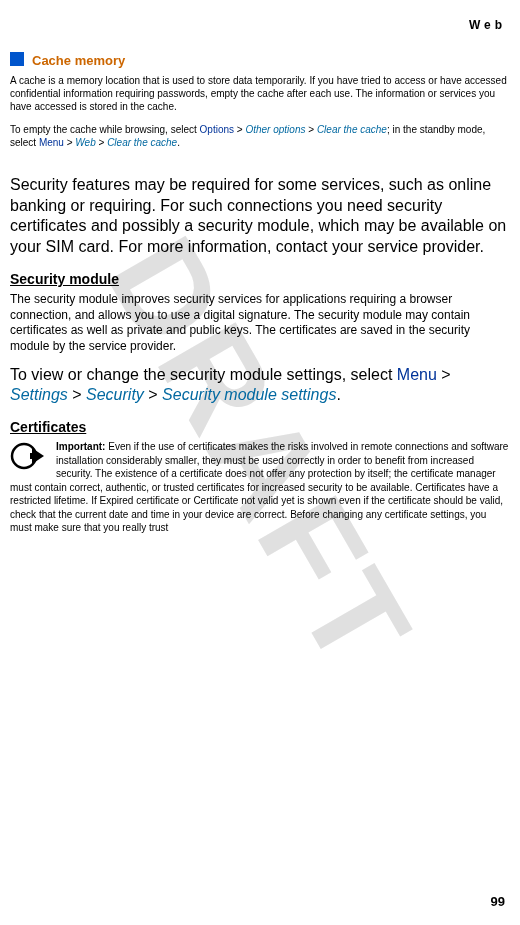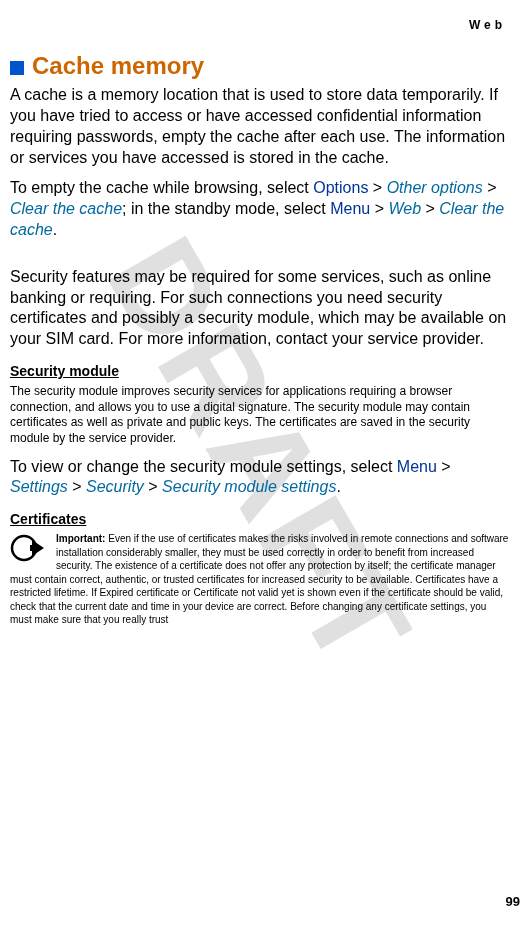--- a/index.html
+++ b/index.html
@@ -50,24 +50,24 @@
     display: inline-block;
     width: 14px;
     height: 14px;
     background: #0055cc;
     margin-right: 8px;
     vertical-align: -1px;
   }
   .section-heading .title {
     color: #cc6600;
     font-weight: bold;
-    font-size: 24px;
+    font-size: 13px;
   }
   .para {
-    font-size: 16px;
+    font-size: 10px;
     margin-bottom: 10px;
     line-height: 1.3;
   }
   .menu-blue { color: #003399; font-weight: normal; text-align: center; }
   .menu-cyan { color: #0369a1; font-style: italic; }
   .subheading {
     font-weight: bold;
     font-size: 14px;
     text-decoration: underline;
     margin-top: 12px;
@@ -79,21 +79,21 @@
     line-height: 1.35;
   }
   .important-icon {
     float: left;
     margin-right: 10px;
     margin-top: 2px;
   }
   .page-number {
     position: absolute;
     bottom: 14px;
-    right: 0;
+    right: 15px;
     font-size: 13px;
     font-weight: bold;
   }
   .section-gap { height: 16px; }
 </style>
 </head>
 <body>
 
 <div class="header-right">Web</div>
 

